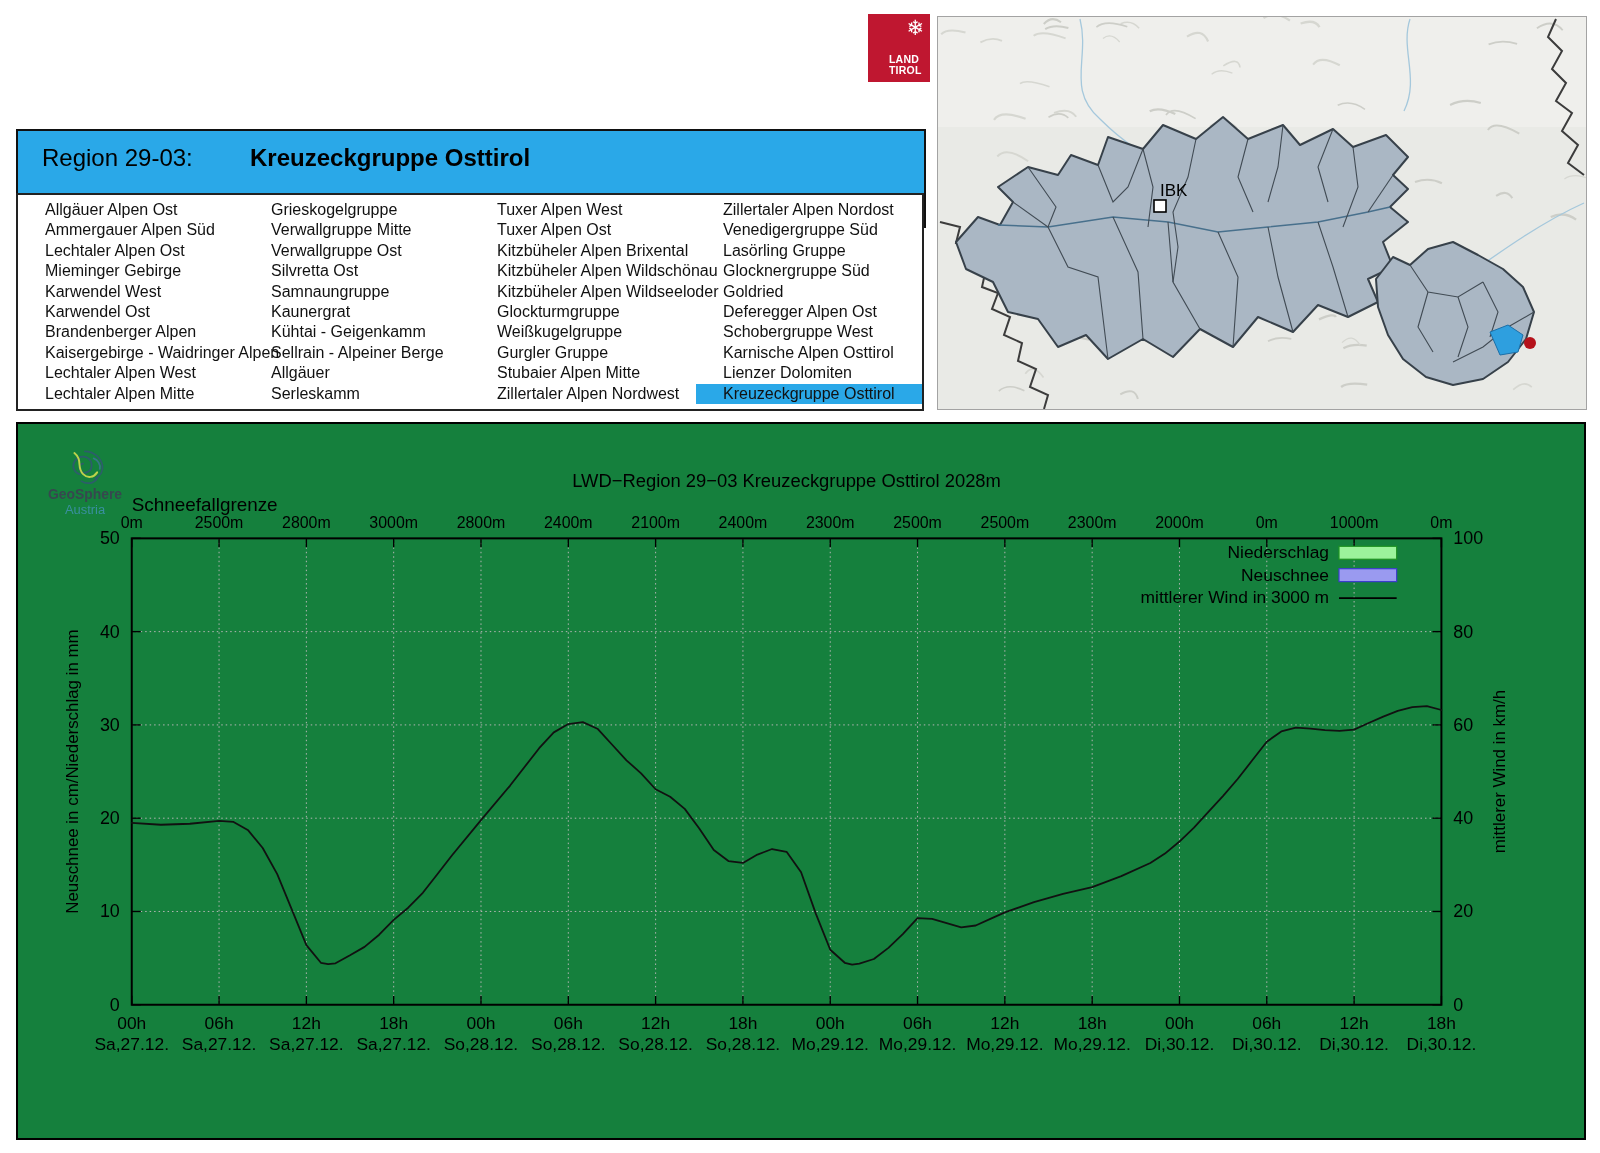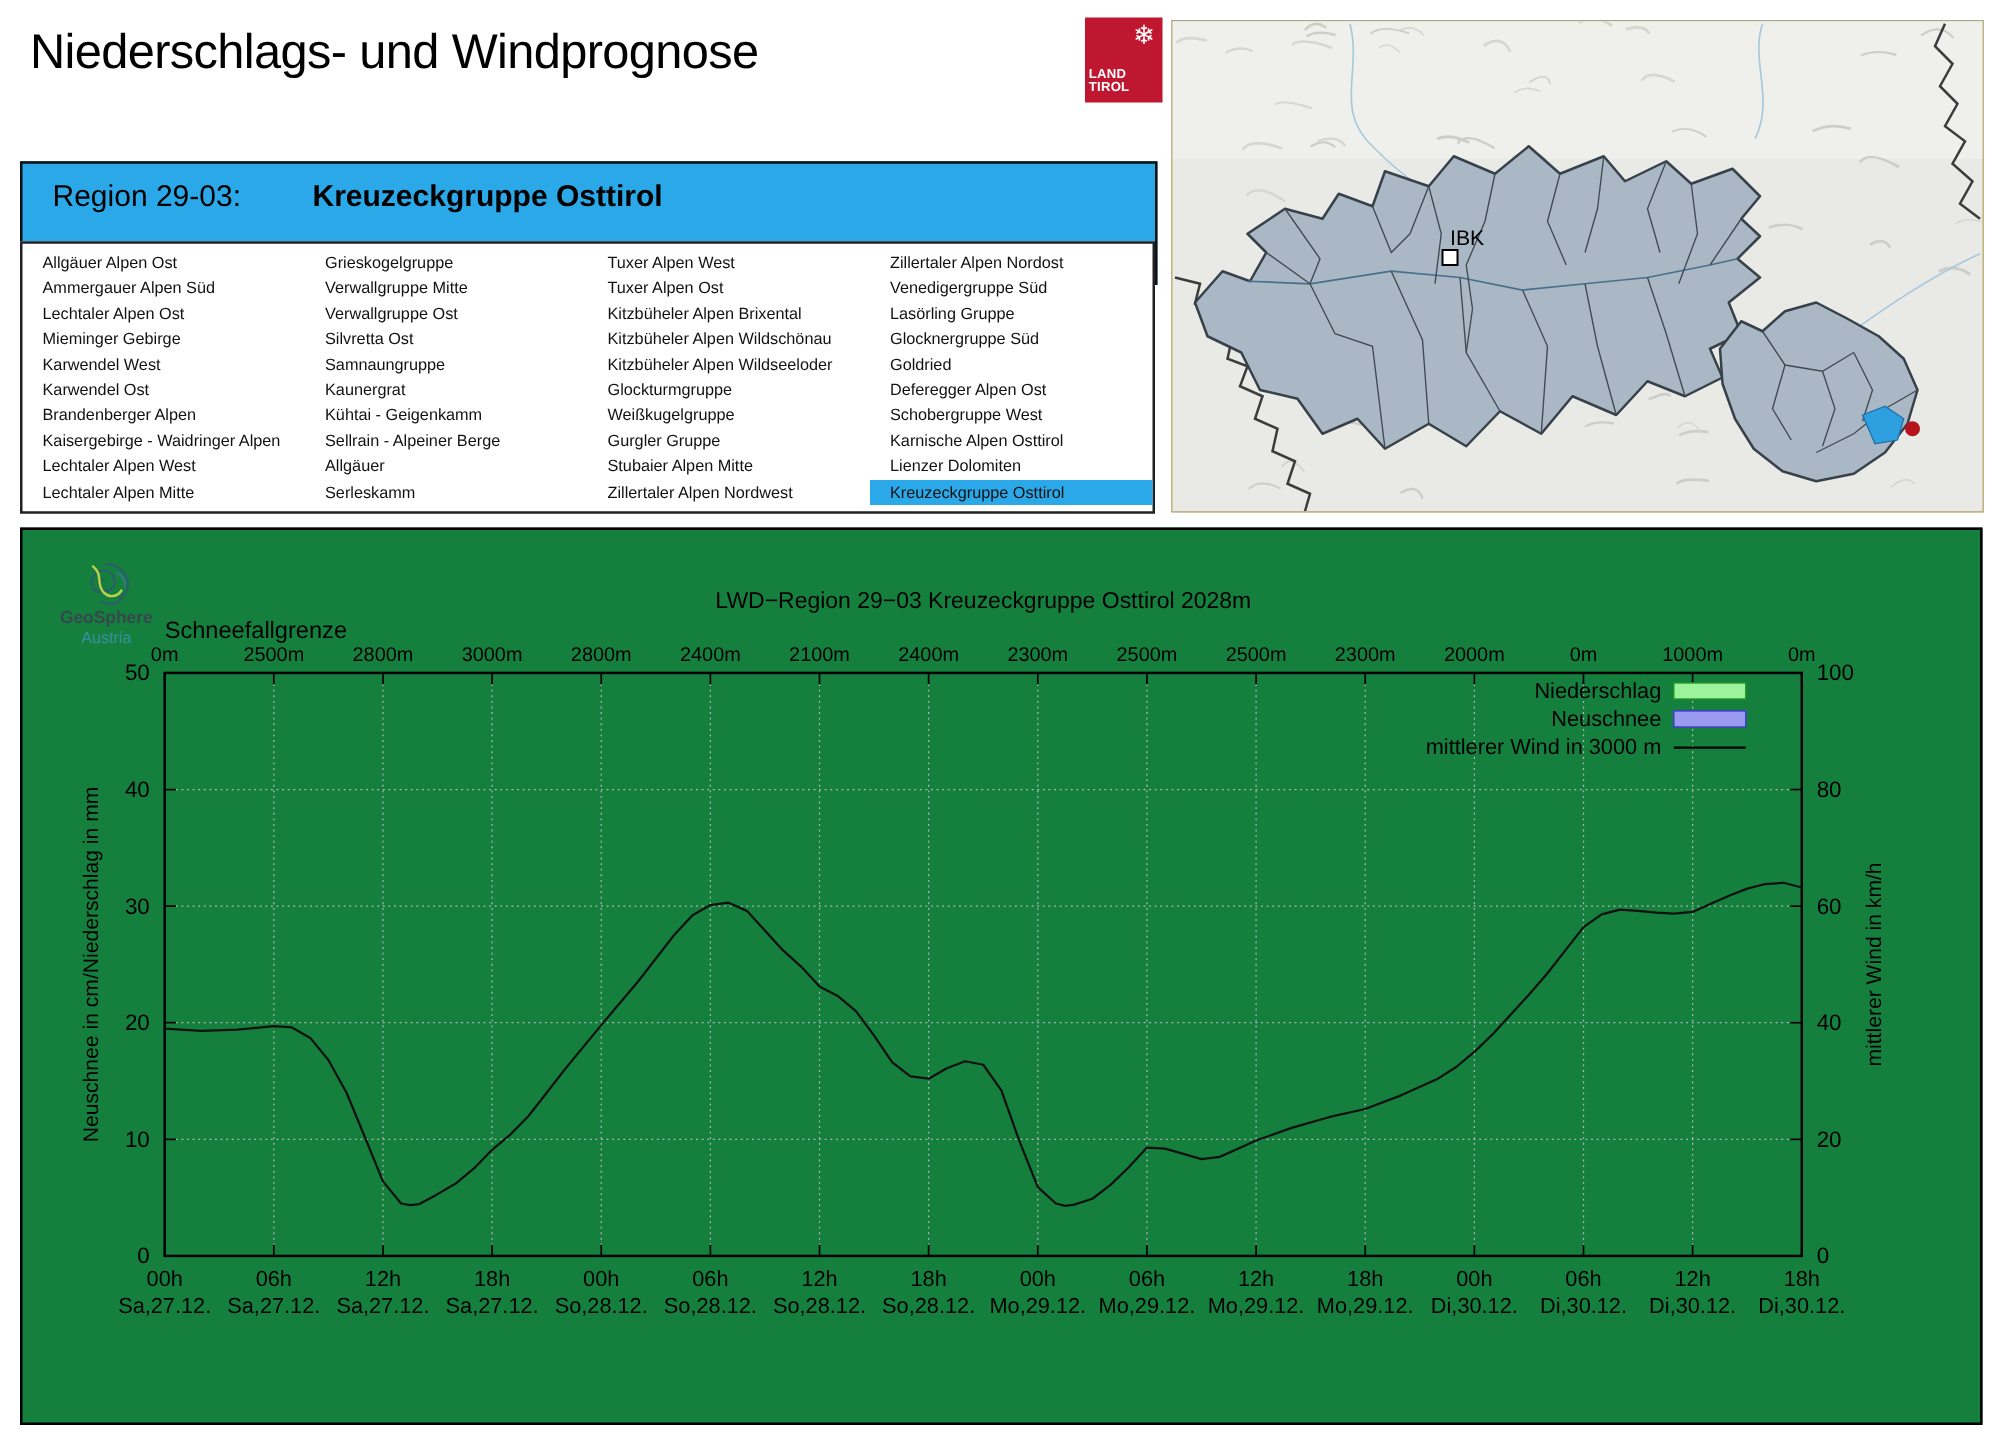--- a/index.html
+++ b/index.html
@@ -10,40 +10,39 @@
   .region-header{position:absolute;left:16px;top:88px;width:906px;height:95px;
                  background:#2aa8e8;border:2px solid #111;margin-top:41px;}
   .rh-row{position:absolute;left:24px;font-size:24px;color:#000;}
   .rh-row .lbl{display:inline-block;width:208px;font-weight:400;}
   .rh-row .val{font-weight:700;}
   .rh-row.r1{top:13px;}
   .rh-row.r2{top:53px;}
   .region-list{position:absolute;left:16px;top:193px;width:904px;height:214px;
                border:2px solid #222;background:#fff;}
   .rl-col{position:absolute;top:5px;bottom:5px;width:226px;}
-  .rl-item{position:relative;height:20.4px;line-height:20.4px;font-size:13px;
-           color:#111;padding-left:16px;white-space:nowrap;}
+  .rl-item{position:relative;height:20.4px;line-height:20.4px;font-size:16px;
+           color:#111;padding-left:27px;white-space:nowrap;}
   .rl-item.selected{background:#2aa8e8;}
   .lt-logo{position:absolute;left:868px;top:14px;width:62px;height:68px;background:#bf1730;}
   .lt-flake{position:absolute;right:6px;top:2px;color:#fff;font-size:21px;}
-  .lt-text{position:absolute;left:3px;bottom:6px;color:#fff;font-size:10.5px;
+  .lt-text{position:absolute;left:21px;bottom:6px;color:#fff;font-size:10.5px;
            font-weight:700;line-height:11px;letter-spacing:0.2px;}
   .lt-text span{display:block;}
   #mapWrap{position:absolute;left:937px;top:16px;width:648px;height:392px;
            border:1px solid #a3a3a3;background:#fde047;text-align:right;}
   .chart-box{position:absolute;left:16px;top:422px;width:1566px;height:714px;
              border:2px solid #000;background:#15803d;}
   svg text{font-family:"Liberation Sans",sans-serif;}
 </style>
 </head>
 <body>
 
 <div id="page">
 
-  <div class="main-title">Niederschlags- und Windprognose</div>
 
   <div class="lt-logo">
     <div class="lt-flake">❄</div>
     <div class="lt-text">
       <span>LAND</span>
       <span>TIROL</span>
     </div>
   </div>
 
   <div class="region-header">

